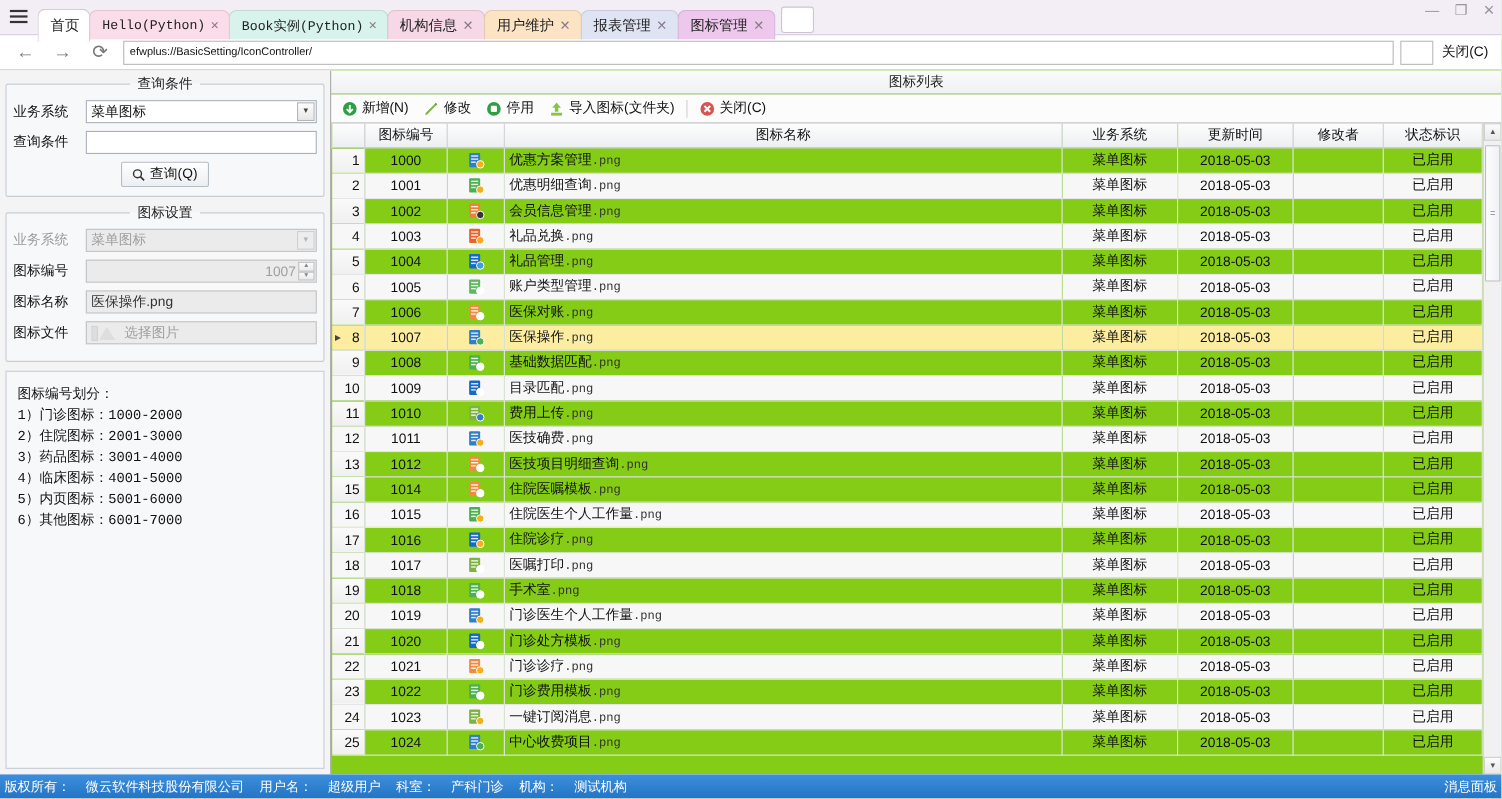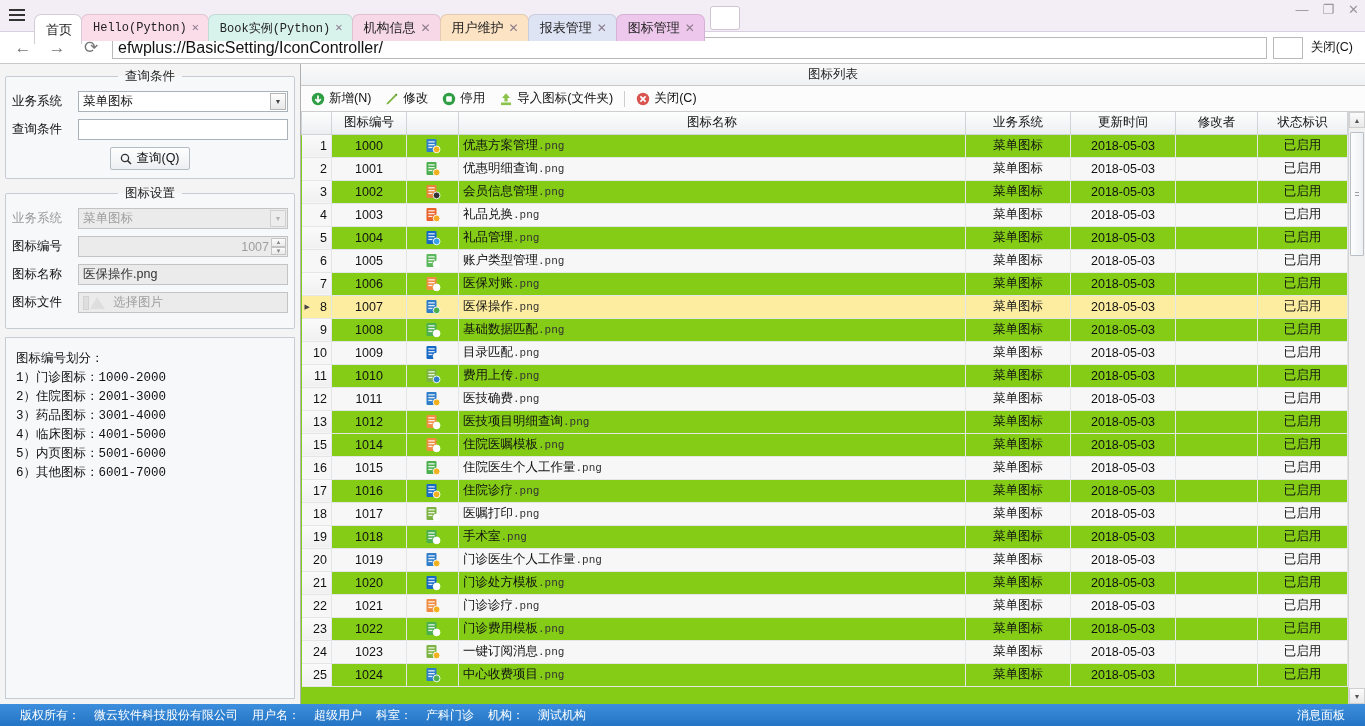--- a/index.html
+++ b/index.html
@@ -13,21 +13,21 @@
   
   .tabstrip {
     height:32px; background:#f3eef5; display:flex; align-items:flex-end;
     border-bottom:1px solid #d8cfe0; position:relative; flex:0 0 32px;
   }
   .hamburger {
     width:34px; height:32px; display:flex; flex-direction:column;
     justify-content:center; align-items:center; gap:3px; cursor:pointer;
   }
   .hamburger i { display:block; width:16px; height:2px; background:#333; }
-  .tabs { display:flex; align-items:flex-start; height:17px; }
+  .tabs { display:flex; align-items:center; height:17px; }
   .tab {
     height:27px; display:flex; align-items:center; gap:5px;
     padding:0 9px 0 11px; margin-right:-1px;
     border-radius:7px 7px 0 0; font-size:13px; color:#222;
     border:1px solid rgba(0,0,0,0.10); border-bottom:none;
     white-space:nowrap; cursor:pointer; position:relative;
   }
   .tab.active { background:#fff; height:30px; border-color:#d5cbd9; z-index:3; font-weight:400; }
   .tab .x { font-size:12px; color:#8a7a8a; font-weight:bold; cursor:pointer; line-height:1; }
   .tab.mono { font-family:"Liberation Mono","DejaVu Sans Mono",monospace; font-size:12px; }
@@ -44,21 +44,21 @@
   .addressbar {
     height:32px; background:#fff; display:flex; align-items:center;
     gap:0; padding:0 6px; border-bottom:1px solid #c8c8c8; flex:0 0 32px;
   }
   .navbtn {
     width:34px; height:26px; display:flex; align-items:center; justify-content:center;
     color:#777; font-size:17px; cursor:pointer; user-select:none;
   }
   .urlbox {
     flex:1; height:22px; border:1px solid #b9b9b9; background:#fff;
-    display:flex; align-items:center; padding:0 5px; font-size:16px;
+    display:flex; align-items:center; padding:0 5px; font-size:10px;
     margin-left:4px; margin-right:6px; color:#111;
   }
   .urlspare { width:30px; height:22px; border:1px solid #b9b9b9; background:#fff; margin-right:8px; }
   .closelink { font-size:12.5px; color:#111; margin-right:6px; cursor:pointer; white-space:nowrap; }
 
   
   .content { flex:1; display:flex; background:#f0f0f0; overflow:hidden; }
 
   
   .leftpanel {
@@ -186,21 +186,21 @@
     content:""; position:absolute; left:4px; right:4px; top:50%; height:5px;
     transform:translateY(-50%);
     background:repeating-linear-gradient(#9aa0a6 0 1px, transparent 1px 3px);
   }
 
   
   .statusbar {
     height:22px; flex:0 0 22px; background:#2f7fd0;
     background:linear-gradient(#3d8fdd,#2374c4);
     color:#fff; display:flex; align-items:center; font-size:12px;
-    padding:0 20px; gap:0; justify-content:space-between;
+    padding:0 4px; gap:0; justify-content:space-between;
   }
   .statusbar .left { display:flex; gap:14px; align-items:center; }
   .statusbar .right { cursor:pointer; }
 </style>
 </head>
 <body>
 
 <div id="app">
 
   <div class="tabstrip">

